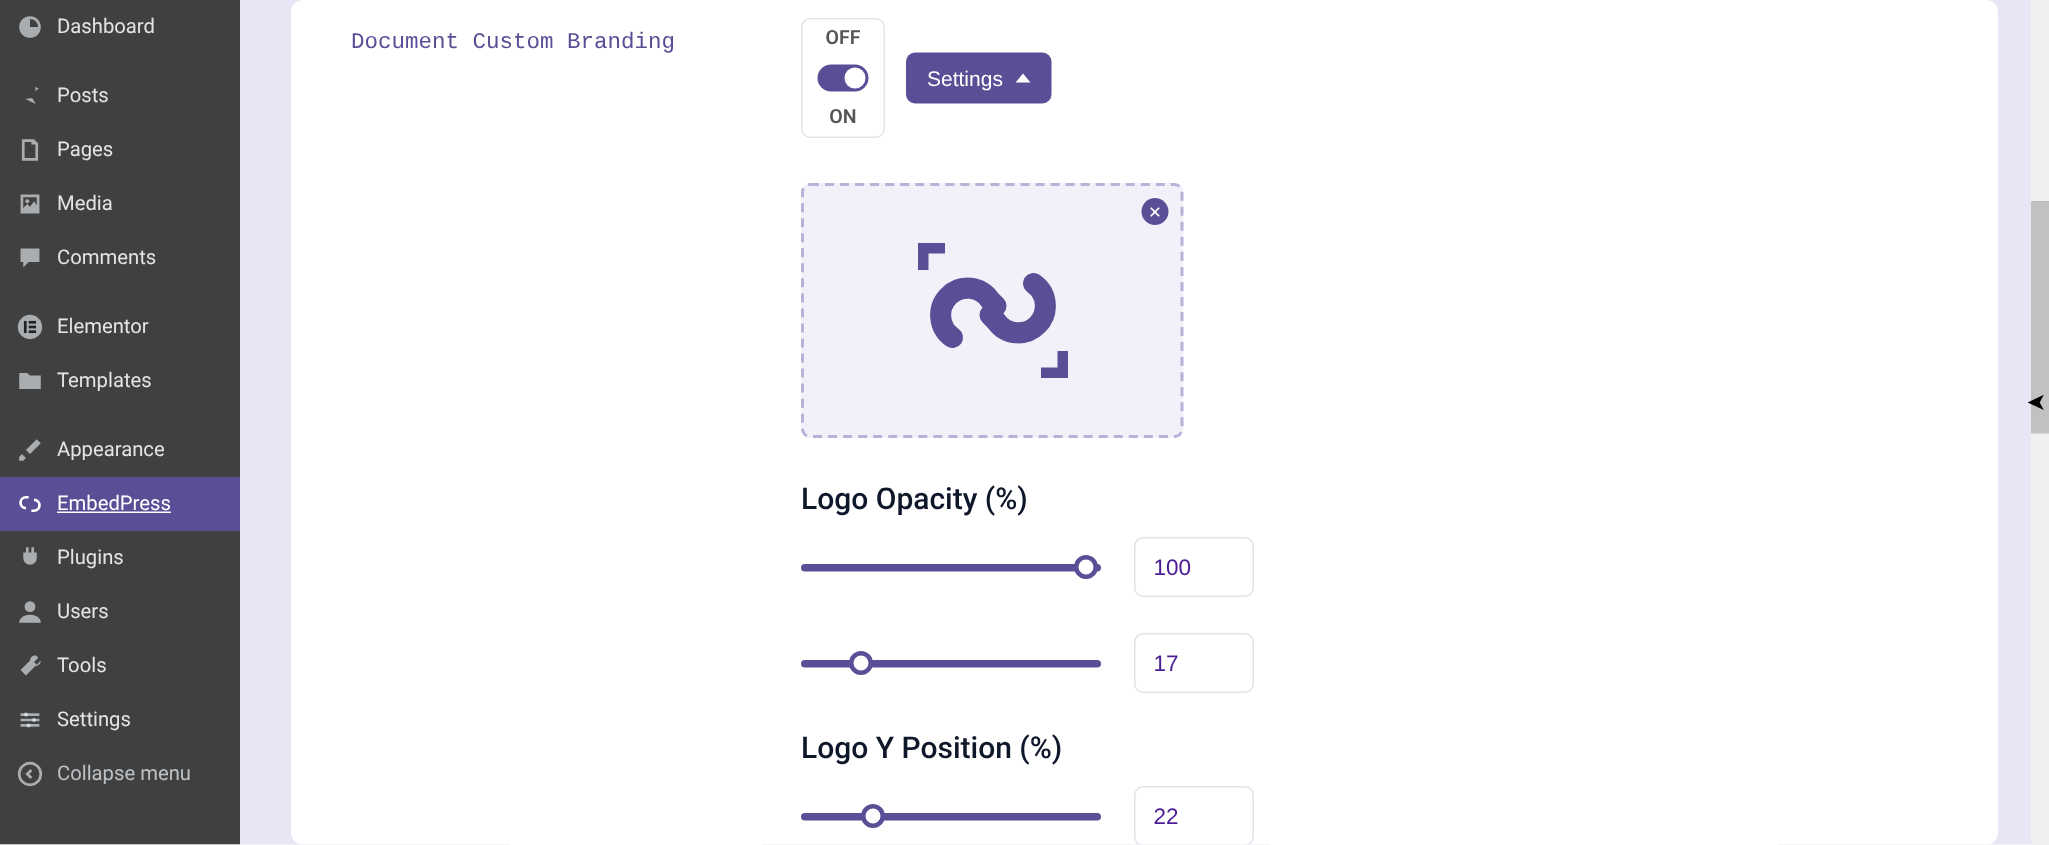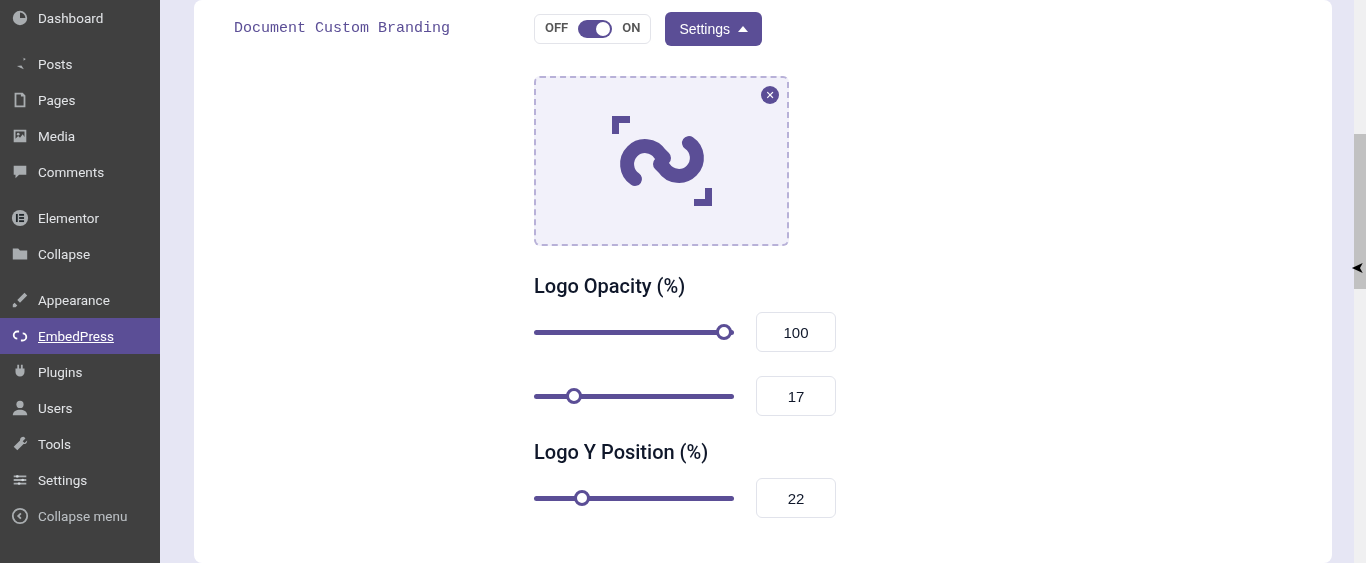--- a/index.html
+++ b/index.html
@@ -94,25 +94,26 @@
   }
 
   .toggle-row {
     display: flex;
     align-items: center;
     gap: 14px;
     margin-bottom: 30px;
   }
   .toggle-wrap {
     display: inline-flex;
-    align-items: flex-start;
+    align-items: center;
     border: 1px solid #e3e4ea;
     border-radius: 6px;
     padding: 5px 10px;
     gap: 10px;
+    flex-direction: column;
   }
   .toggle-lbl { font-size: 13px; color: #555; font-weight:600;}
   .switch {
     width: 34px; height: 18px;
     border-radius: 10px;
     background: #5b4e96;
     position: relative;
     cursor: pointer;
   }
   .switch::after {
@@ -203,22 +204,21 @@
     transform: translate(-50%, -50%);
     cursor: pointer;
   }
   .num-input {
     width: 80px;
     height: 40px;
     border: 1px solid #e1e3eb;
     border-radius: 6px;
     padding: 0 12px;
     font-size: 15px;
-    color: #0f172a;
-    text-align: center;
+    color: #4c1d95;
   }
 
   .scrollbar {
     position: absolute;
     right: 0;
     top: 0;
     width: 12px;
     height: 563px;
     background: #f0f0f1;
   }
@@ -298,21 +298,21 @@
         </svg>
       </span>
     <span class="label">Elementor</span>
   </div>
   <div class="sidebar-item">
     <span class="icon">
         <svg width="18" height="18" viewBox="0 0 20 20" fill="currentColor">
           <path d="M2 4h6l2 2h8v10H2V4z"></path>
         </svg>
       </span>
-    <span class="label">Collapse</span>
+    <span class="label">Templates</span>
   </div>
 
   <div class="sidebar-item section-gap">
     <span class="icon">
         <svg width="18" height="18" viewBox="0 0 20 20" fill="currentColor">
           <path d="M15 2l3 3-8 8-3-3 8-8zM4 13l3 3-2 2H2v-3l2-2z"></path>
         </svg>
       </span>
     <span class="label">Appearance</span>
   </div>

